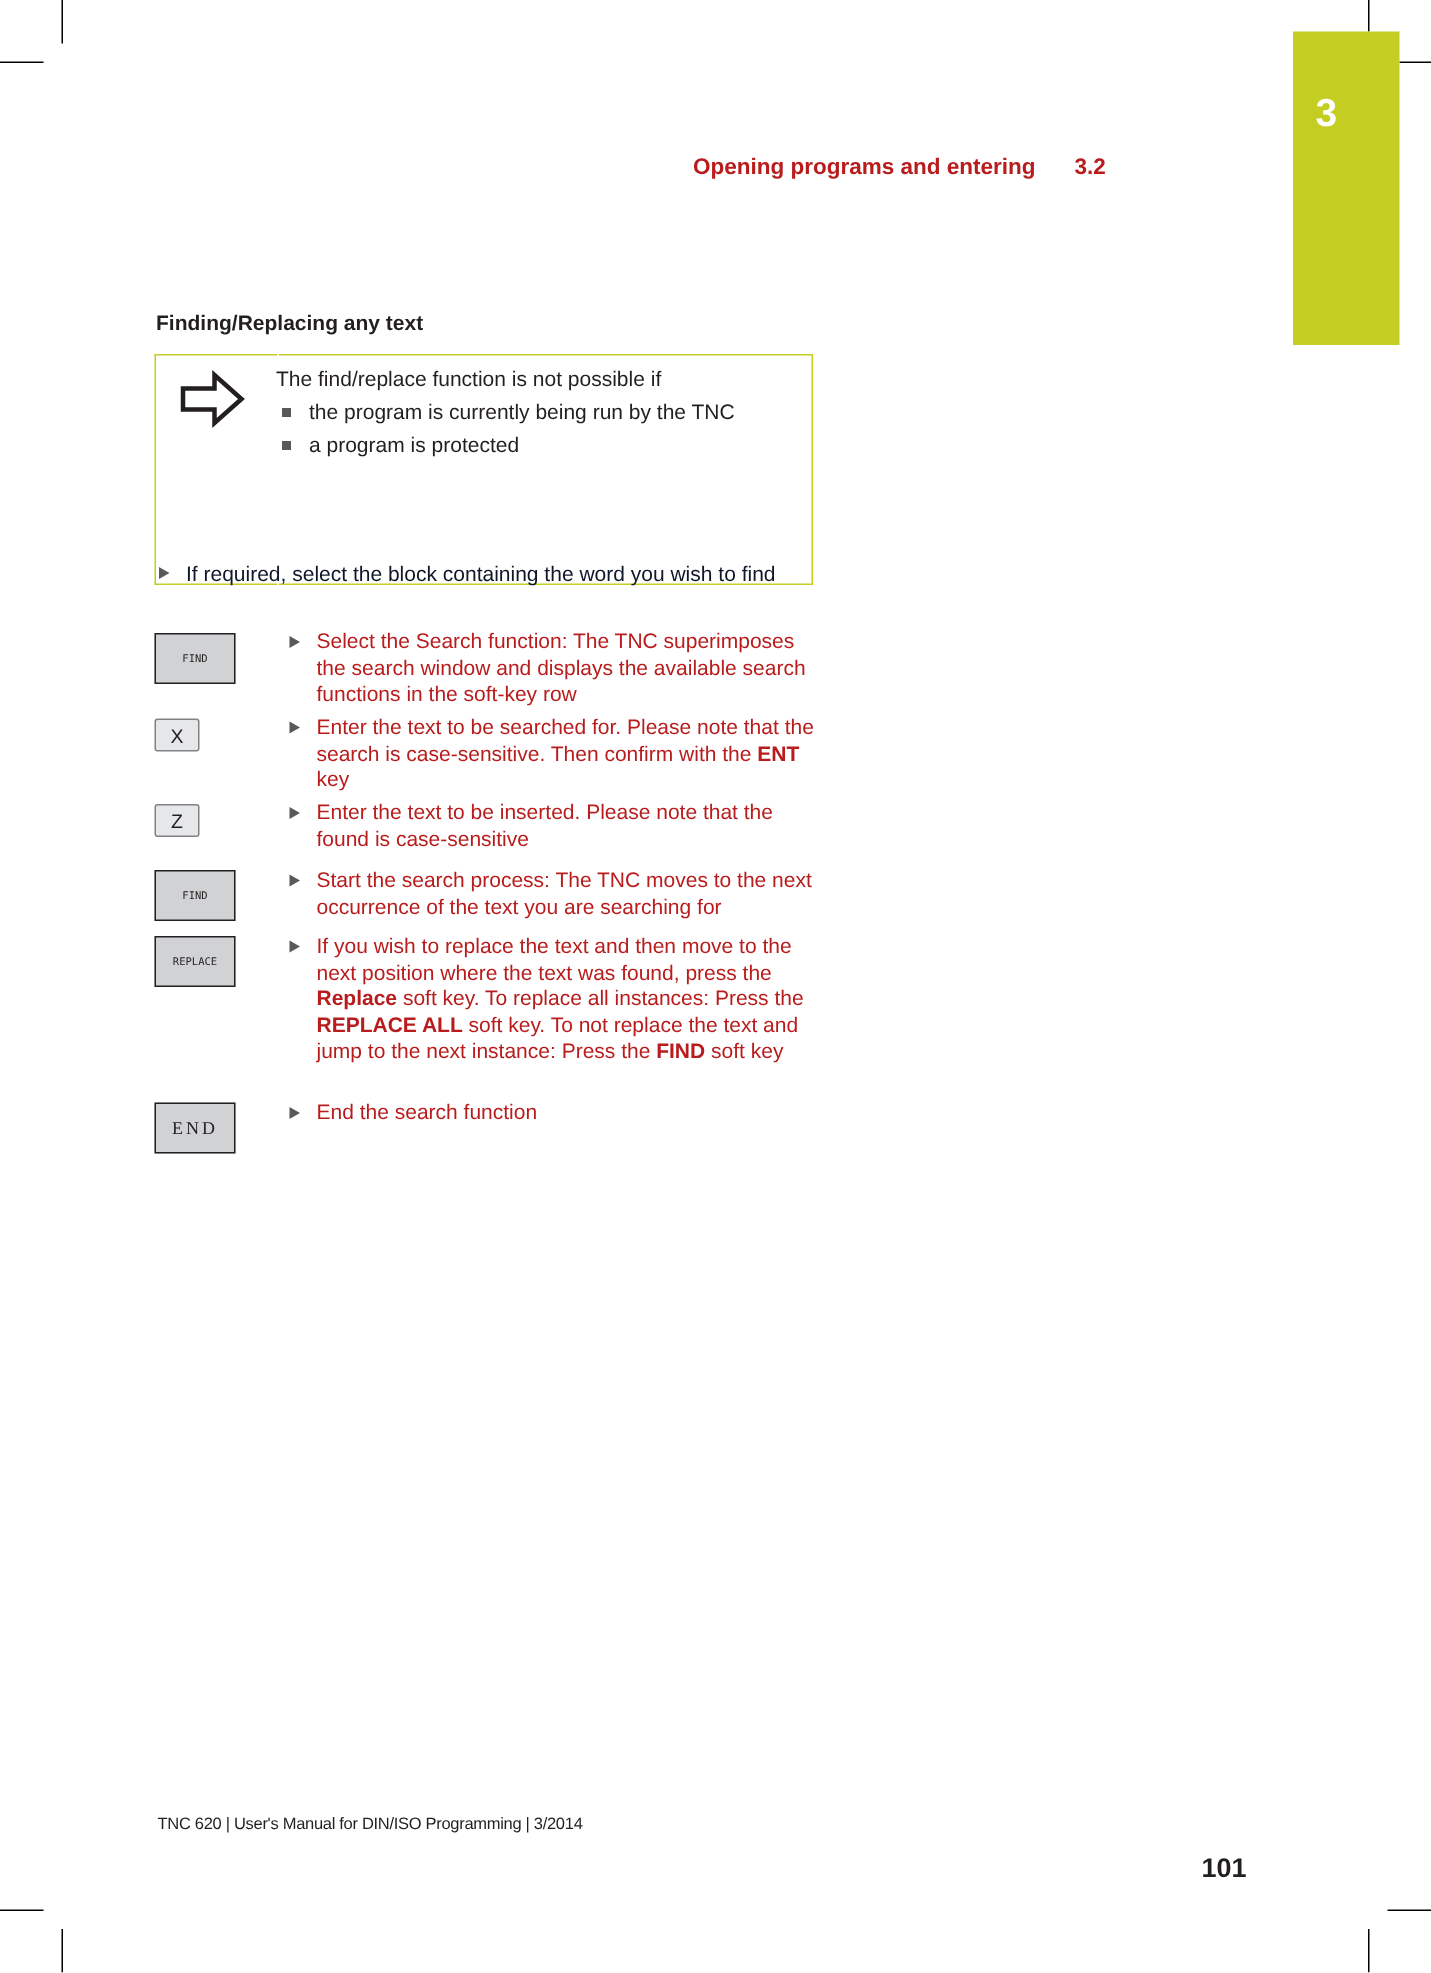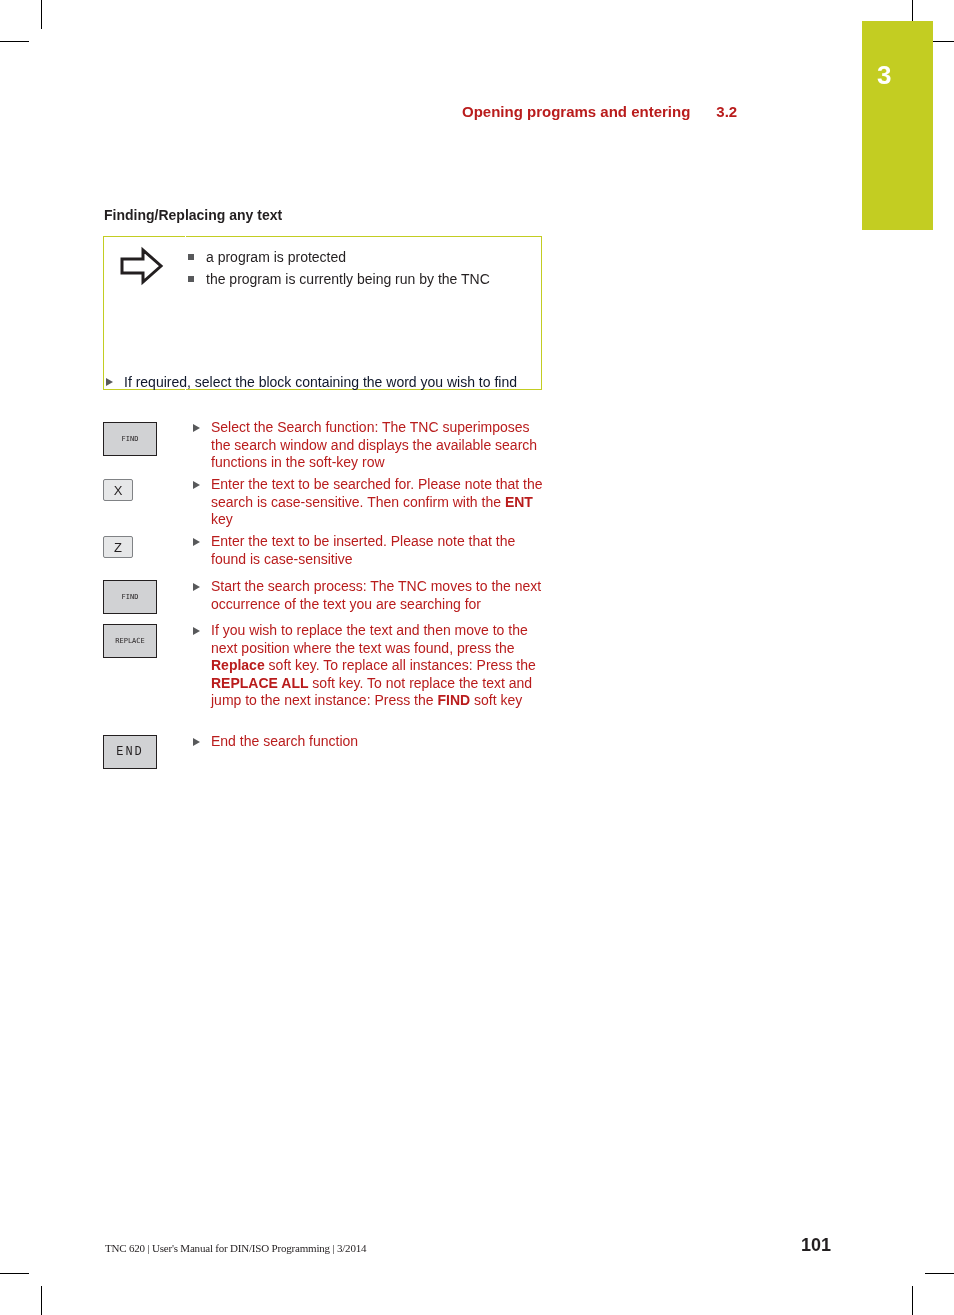--- a/index.html
+++ b/index.html
@@ -64,29 +64,29 @@
     font-size: 14px; line-height: 17.6px; color: #b91c1c;
     display: flex;
   }
   .step .txt .tri { margin-top: 5px; flex: none; }
   .softkey {
     width: 52px; height: 32px; background: #d1d2d4; border: 1px solid #231f20;
     display: flex; align-items: center; justify-content: center;
     font-family: "DejaVu Sans Mono", monospace; font-size: 7px; color: #231f20;
     box-sizing: content-box;
   }
-  .softkey.end { font-family: Liberation Mono, monospace; font-size: 12px; letter-spacing: 2px; }
+  .softkey.end { font-family: Liberation Serif, serif; font-size: 12px; letter-spacing: 2px; }
   .hwkey {
     width: 28px; height: 20px; background: #e6e7e8; border: 1px solid #808285;
     border-radius: 2px; display: flex; align-items: center; justify-content: center;
     font-size: 13px; color: #231f20;
   }
   .footer-text {
-    position: absolute; left: 105px; top: 1242px; font-size: 11px; color: #231f20;
-    font-family: Liberation Serif, serif; letter-spacing: -0.2px;
+    position: absolute; left: 105px; top: 1210px; font-size: 11px; color: #231f20;
+    font-family: Liberation Sans, sans-serif; letter-spacing: -0.2px;
   }
   .page-num {
     position: absolute; left: 801px; top: 1235px; font-size: 18px; font-weight: bold; color: #231f20;
   }
 </style>
 </head>
 <body>
 
 <div class="crop" style="left:41px;top:0;width:1px;height:29px;"></div>
 <div class="crop" style="left:0;top:41px;width:29px;height:1px;"></div>
@@ -108,27 +108,28 @@
 
 <div class="note">
   <div class="note-icon-cell">
     <svg class="note-icon" width="46" height="40" viewBox="0 0 46 40">
       <path d="M3 13 L24 13 L24 4 L42 20 L24 36 L24 27 L3 27 Z" fill="none" stroke="#231f20" stroke-width="3" stroke-linejoin="miter"></path>
     </svg>
   </div>
   <div class="note-text-cell"></div>
 </div>
 <div class="note-body">
+  <p>The find/replace function is not possible if</p>
+  <div class="bul">
+      <span class="sq"></span>
+      <span>the program is currently being run by the TNC</span>
+    </div>
   <div class="bul">
       <span class="sq"></span>
       <span>a program is protected</span>
-    </div>
-  <div class="bul">
-      <span class="sq"></span>
-      <span>the program is currently being run by the TNC</span>
     </div>
 </div>
 
 <div class="lead"><span class="tri"></span><span>If required, select the block containing the word you wish to find</span></div>
 
 <div class="step" style="top:419px;">
   <div class="key-area" style="top:3px;">
       <div class="softkey">FIND</div>
     </div>
   <div class="txt">

